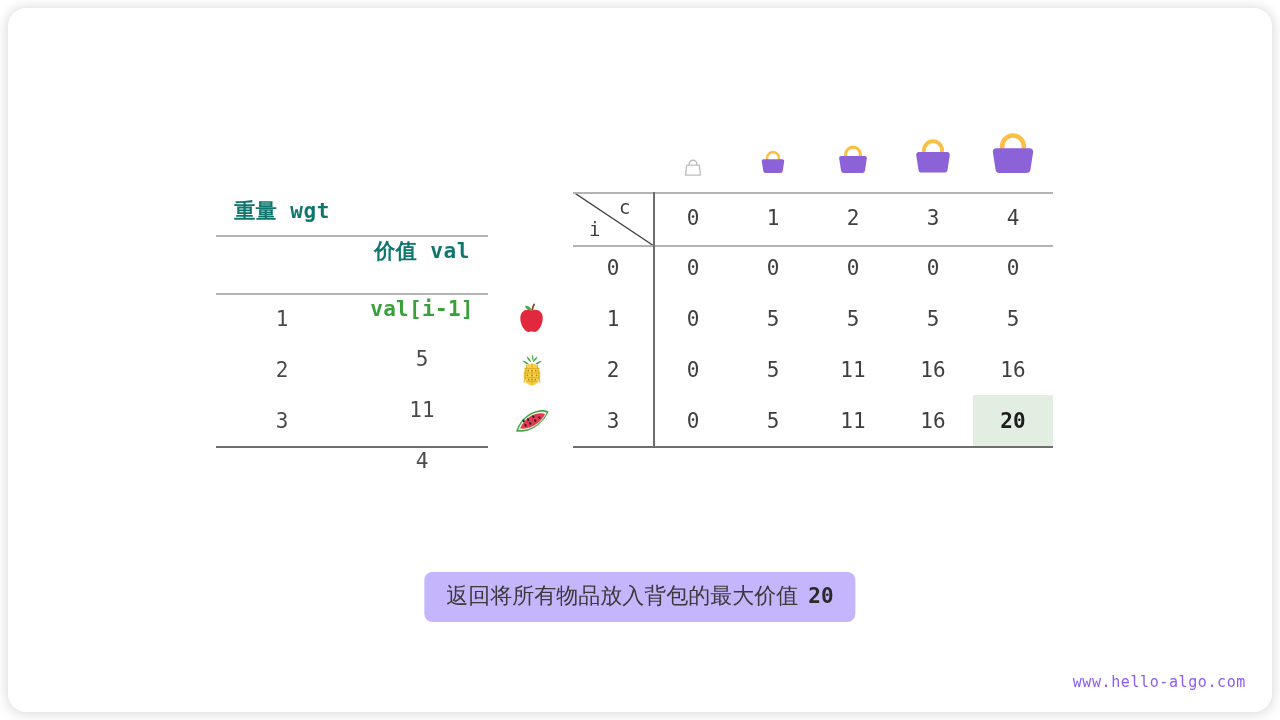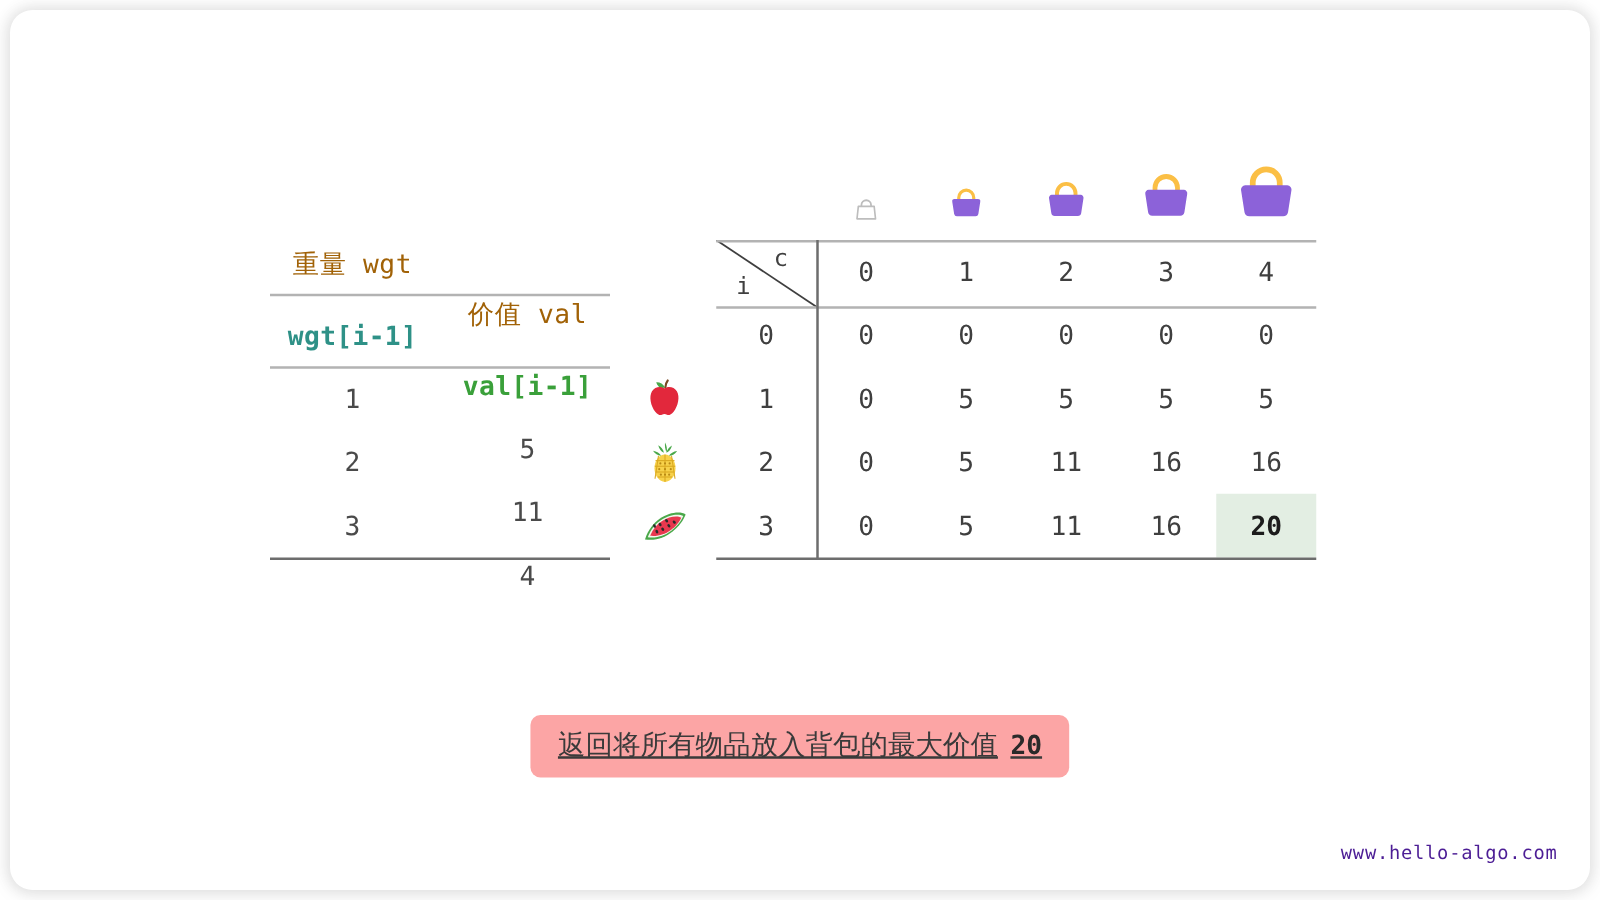--- a/index.html
+++ b/index.html
@@ -55,22 +55,22 @@
     height: 30px;
     line-height: 30px;
     text-align: center;
     font-size: 21px;
     white-space: nowrap;
   }
   .it-col-w { left: 0px;   width: 132px; }
   .it-col-v { left: 140px; width: 132px; margin-top: 40px; }
 
   .it-head {
-    color: #a16207;
-    font-weight: normal;
+    color: #0f766e;
+    font-weight: bold;
     letter-spacing: 0.5px;
   }
   .it-sub-w { color: #2e9187; font-weight: bold; letter-spacing: 0.3px; }
   .it-sub-v { color: #3aa03a; font-weight: bold; letter-spacing: 0.3px; }
   .it-num   { color: #4a4a4a; font-weight: normal; }
 
   
   .fruit {
     position: absolute;
     width: 40px;
@@ -150,28 +150,27 @@
     font-size: 19px;
     color: #3f3f3f;
   }
 
   
   #caption {
     position: absolute;
     left: 50%;
     transform: translateX(-50%);
     top: 572px;
-    background: #fca5a5;
+    background: #c4b5fd;
     border-radius: 8px;
     padding: 9px 22px 11px 22px;
     font-size: 22px;
     color: #3a3a3a;
     white-space: nowrap;
     font-family: "DejaVu Sans", "Liberation Sans", sans-serif;
-    text-decoration: underline;
   }
   #caption-value {
     font-family: "DejaVu Sans Mono", "Liberation Mono", monospace;
     font-weight: bold;
     margin-left: 10px;
     font-size: 21px;
     color: #2a2a2a;
   }
 
   
@@ -192,21 +191,21 @@
     align-items: center;
     justify-content: center;
   }
 
   
   #watermark {
     position: absolute;
     right: 34px;
     top: 673px;
     font-size: 15px;
-    color: #4c1d95;
+    color: #8b5cf6;
     letter-spacing: 0.6px;
   }
 </style>
 </head>
 <body>
 
 <div id="canvas">
   <div id="card"></div>
 
   <div id="bag-row">
@@ -247,21 +246,20 @@
     </div>
   </div>
 
   <div id="items-table">
 
     <div class="it-cell it-col-w it-head" style="top:6px;">重量 wgt</div>
     <div class="it-cell it-col-v it-head" style="top:6px;">价值 val</div>
 
     <div class="it-rule thin" style="top:45px;"></div>
 
-    <div class="it-cell it-col-w it-sub-w" style="top:64px;">wgt[i-1]</div>
     <div class="it-cell it-col-v it-sub-v" style="top:64px;">val[i-1]</div>
 
     <div class="it-rule thin" style="top:103px;"></div>
 
     <div class="it-cell it-col-w it-num" style="top:114px;">1</div>
     <div class="it-cell it-col-v it-num" style="top:114px;">5</div>
 
     <div class="it-cell it-col-w it-num" style="top:165px;">2</div>
     <div class="it-cell it-col-v it-num" style="top:165px;">11</div>
 

